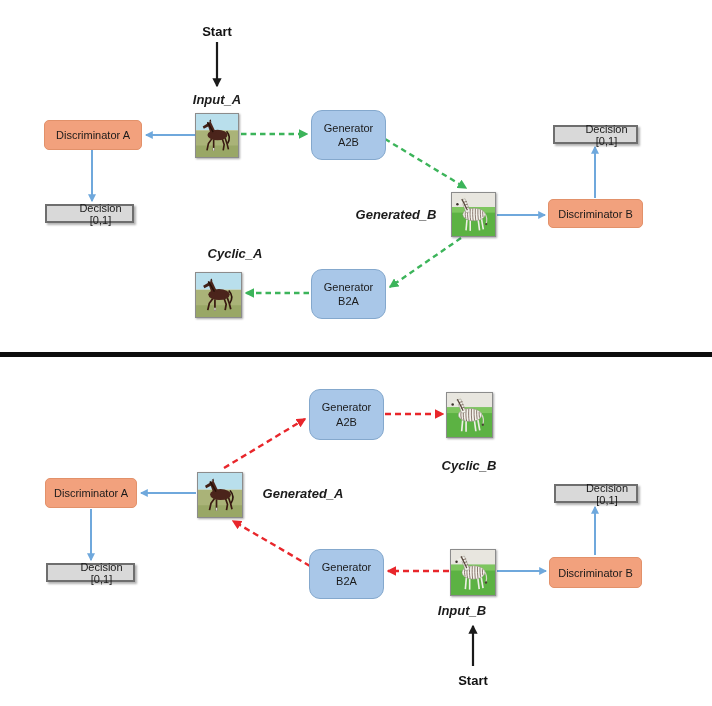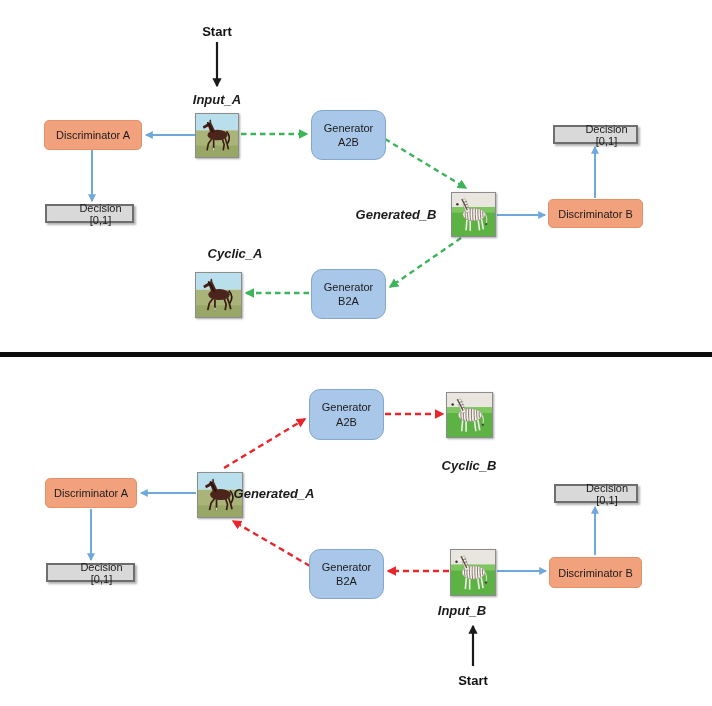--- a/index.html
+++ b/index.html
@@ -225,21 +225,21 @@
       <path d="M27.5,26 L29.5,32 L28.5,38" stroke="#3a1a12" stroke-width="1.7" fill="none"></path>
       <path d="M30.5,25 L32.5,31 L34,37" stroke="#3a1a12" stroke-width="1.7" fill="none"></path>
       <ellipse cx="22.5" cy="22" rx="10.5" ry="5.6" fill="#4b241b"></ellipse>
       <path d="M15.5,21 L11.5,9.5 L15.5,8 L21,20 Z" fill="#4b241b"></path>
       <path d="M12.8,9.5 L7,13 L8.2,15.5 L13.8,12.5 Z" fill="#422017"></path>
       <path d="M12,8.5 C14,11.5 16,15.5 18,19" stroke="#241008" stroke-width="1.4" fill="none"></path>
       <path d="M13.5,7.5 L15.5,5.5 L16,8.5 Z" fill="#3a1a12"></path>
       <rect x="17.8" y="35.5" width="1.5" height="3" fill="#d9d9d2"></rect>
     </svg>
   </div>
-  <div class="imglabel" style="left:274px;top:493px;">Generated_A</div>
+  <div class="imglabel" style="left:303px;top:493px;">Generated_A</div>
 
   <div class="box disc" style="left:45px;top:478px;width:92px;height:30px;">
     <span>Discriminator A</span>
   </div>
   <div class="box decision" style="left:46px;top:563px;width:89px;height:19px;">
     <span>Decision [0,1]</span>
   </div>
 
   <div class="photo" style="left:450px;top:549px;width:46px;height:47px;">
     <svg viewBox="0 0 46 46" preserveAspectRatio="none">

